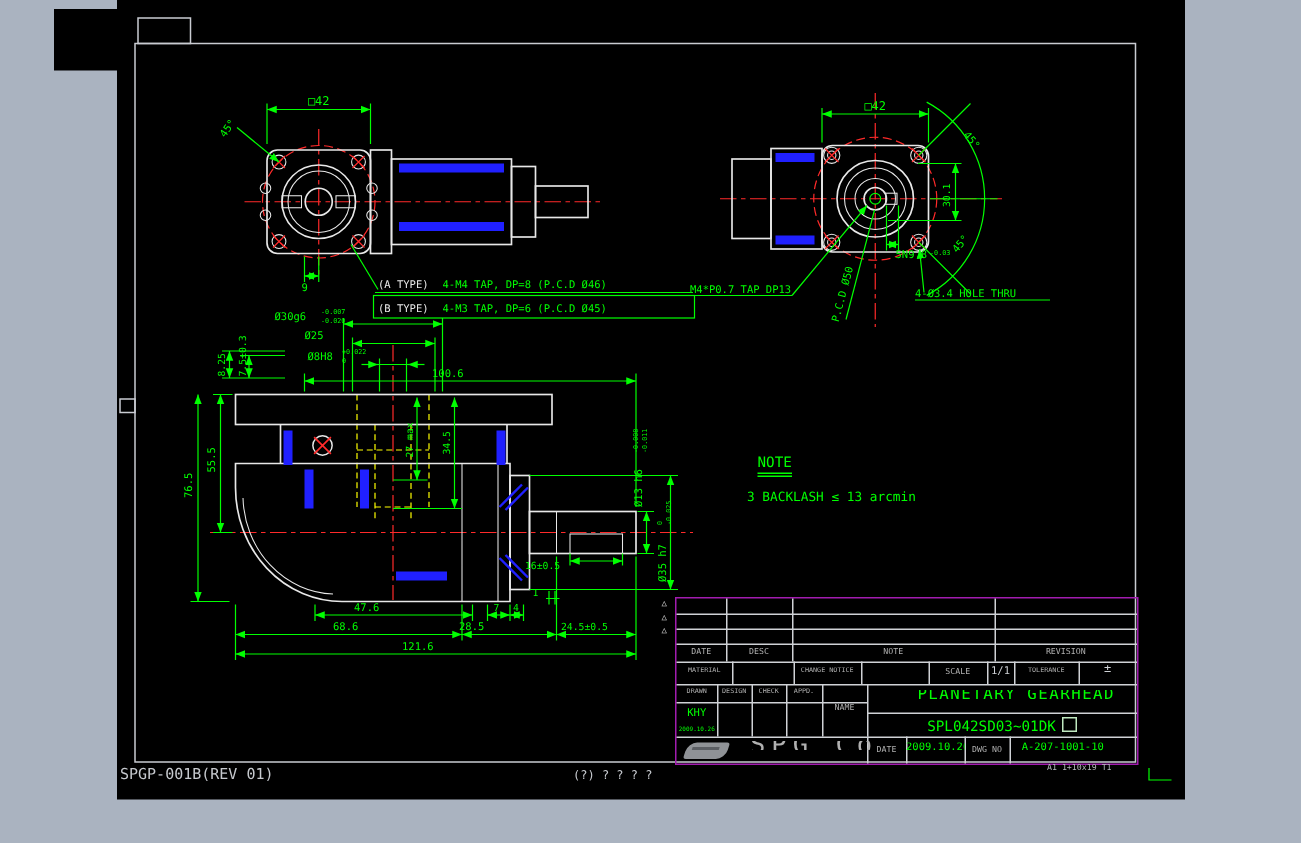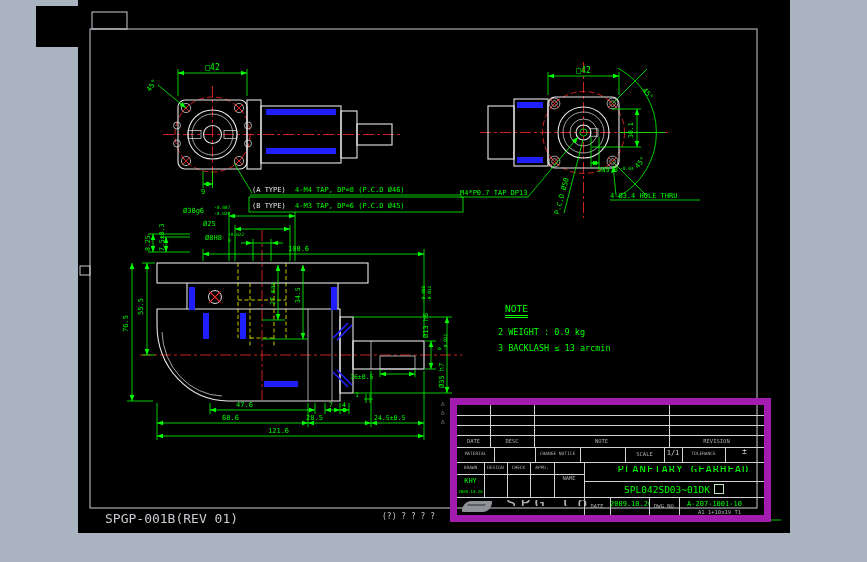--- a/index.html
+++ b/index.html
@@ -27,21 +27,21 @@
   .b{fill:#2020ff}
   .bl{stroke:#2020ff;stroke-width:1.6;fill:none}
   
   #note{left:498px;top:303px;width:240px;color:#00ff00;font-size:8.5px}
   #note .nt{display:inline-block;font-size:9.5px;border-bottom:3px double #00ff00;
             padding-bottom:1px;margin-bottom:7px;margin-left:7px}
   #note .ni{line-height:15.5px;white-space:nowrap}
   
   .foot{color:#c6c9ce;position:absolute}
   
-  #tb{left:450px;top:398px;width:307px;height:110px;border:7px solid #a21caf}
+  #tb{left:450px;top:398px;width:307px;height:110px;border:1px solid #a21caf}
   #tb .ln{position:absolute;background:#cfd2d6}
   #tb .cell{position:absolute;color:#b0b0b0;font-size:5.5px;line-height:6px;
             text-align:center;overflow:hidden;white-space:nowrap}
   #tb .grn{color:#00ff00}
   .tri{position:absolute;color:#d8d8d8;font-size:6px;line-height:6px}
   #logo{position:absolute;left:6px;top:96px;width:28px;height:11px;background:#8f9296;
         border-radius:6px 2px 6px 2px;transform:skewX(-18deg)}
   #logo i{display:block;position:absolute;left:4px;top:3px;width:18px;height:2px;background:#5b5e63}
   .codebox{display:inline-block;width:8px;height:8px;border:1px solid #bfe8bf;
            vertical-align:-1px;margin-left:4px}
@@ -250,21 +250,20 @@
     <g transform="translate(444,388) rotate(-90)">
       <text x="0" y="0" class="t7">Ø35 h7</text>
       <text x="38" y="-3" class="t5">0</text>
       <text x="38" y="3" class="t5">-0.025</text>
     </g>
   </g>
 </svg>
 
 <div class="abs" id="note">
   <span class="nt">NOTE</span>
-  <div class="ni">2  WEIGHT : 0.9 kg</div>
   <div class="ni">3  BACKLASH ≤ 13 arcmin</div>
 </div>
 
 <div class="tri" style="left:441px;top:400px">△</div>
 <div class="tri" style="left:441px;top:409px">△</div>
 <div class="tri" style="left:441px;top:418px">△</div>
 
 <div class="abs" id="tb">
 
   <div class="ln" style="left:0;top:10px;width:307px;height:1px"></div>
@@ -324,15 +323,15 @@
   <div id="logo">
       <i></i>
     </div>
   <div class="cell" style="left:49px;top:95px;width:89px;font-size:17px;letter-spacing:4px;color:#b0b0b0">SPG Co.,</div>
   <div class="cell" style="left:127px;top:98px;width:26px">DATE</div>
   <div class="cell grn" style="left:153px;top:96px;width:39px;font-size:7px">2009.10.26</div>
   <div class="cell" style="left:192px;top:98px;width:30px">DWG NO</div>
   <div class="cell grn" style="left:222px;top:96px;width:71px;font-size:7px">A-207-1001-10</div>
 </div>
 
-<div class="foot" style="left:105px;top:511px;font-size:13px">SPGP-001B(REV 01)</div>
+<div class="foot" style="left:80px;top:511px;font-size:10px">SPGP-001B(REV 01)</div>
 <div class="foot" style="left:382px;top:512px;font-size:8px">(?) ? ? ? ?</div>
 <div class="foot" style="left:698px;top:509px;font-size:5.5px;color:#b5b8bd">A1 1+10x19 T1</div>
 
 </body></html>

